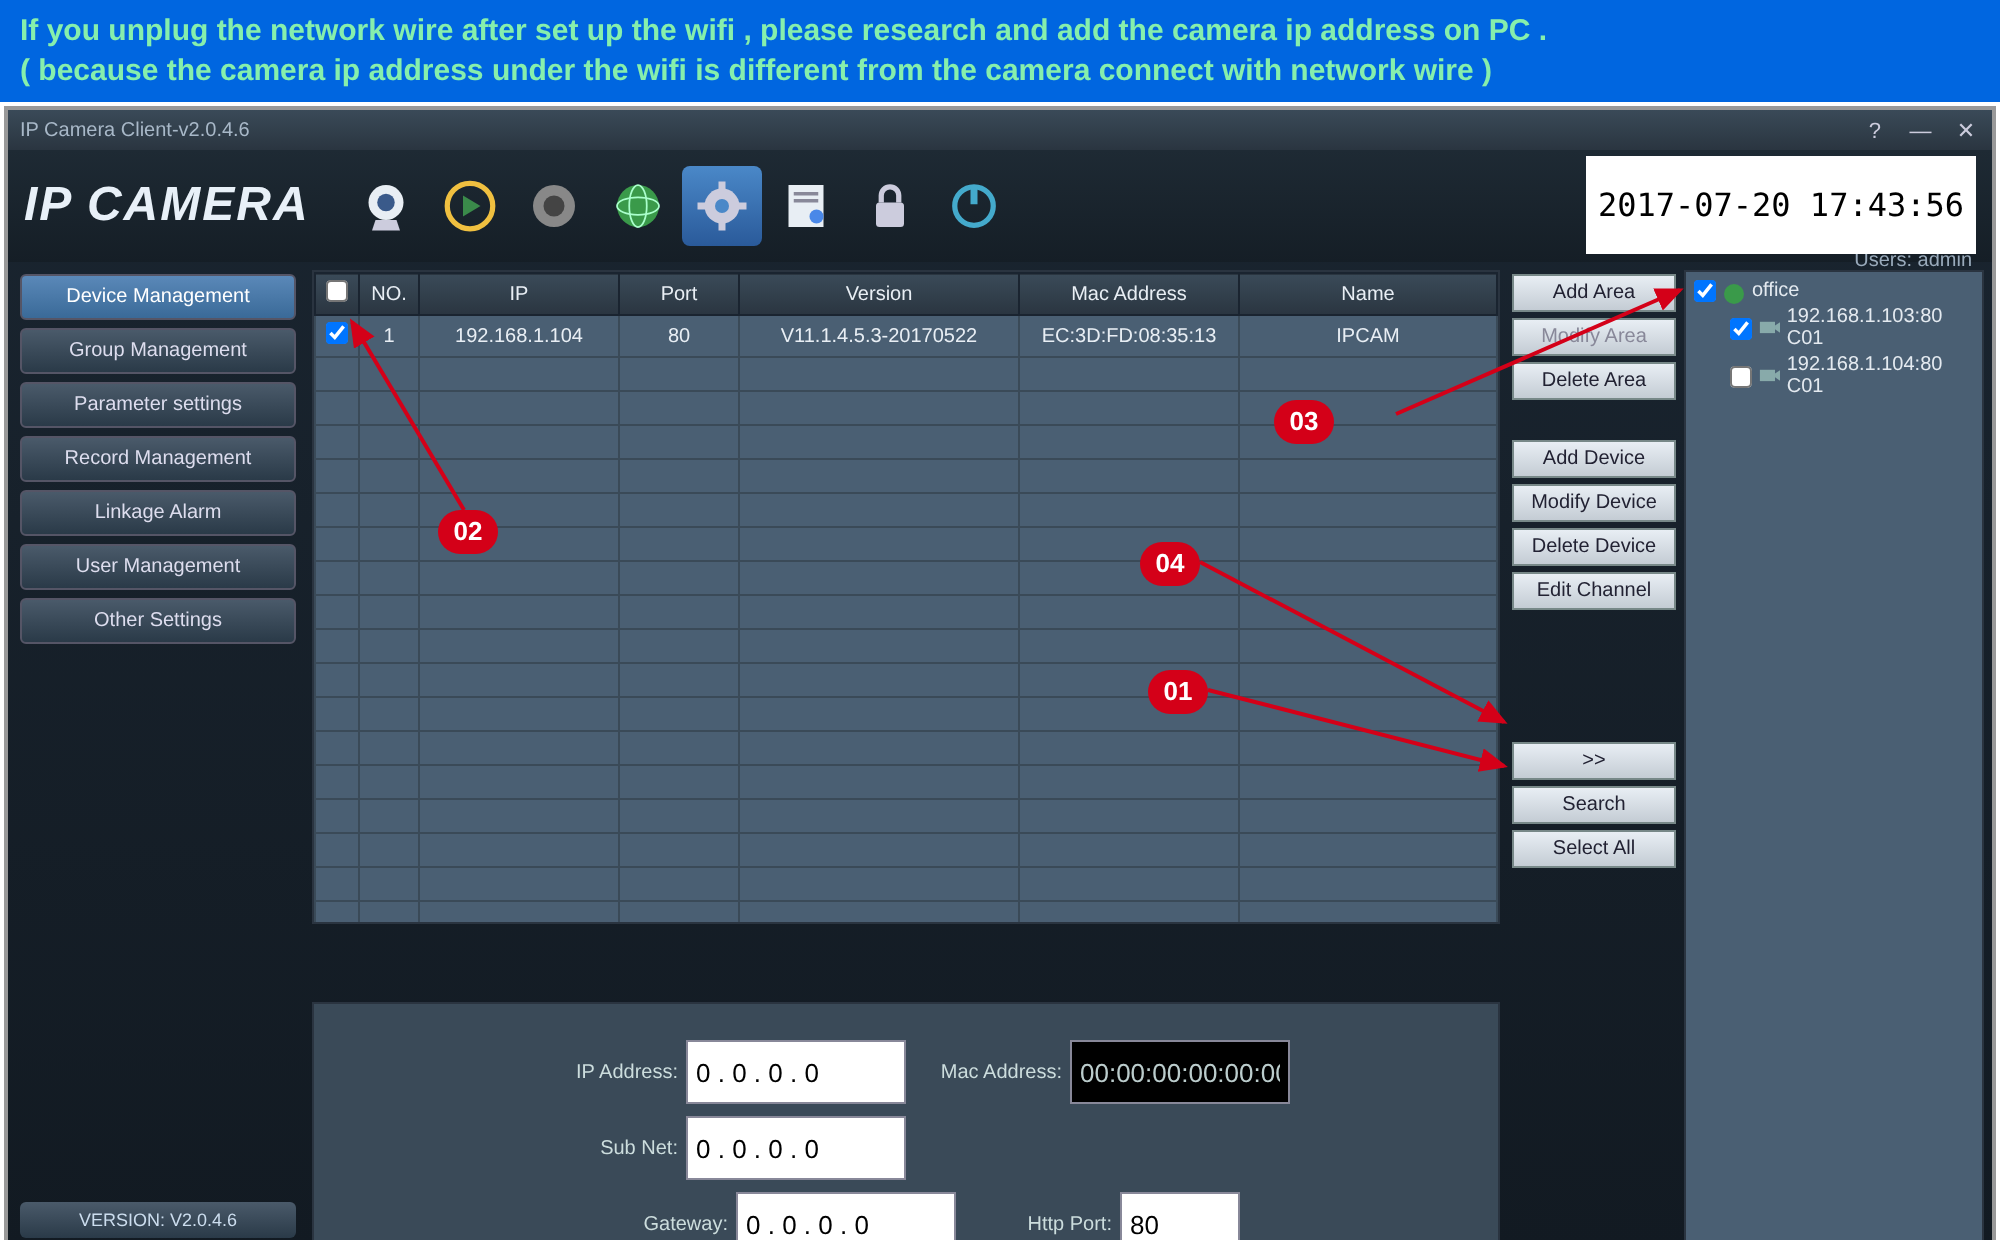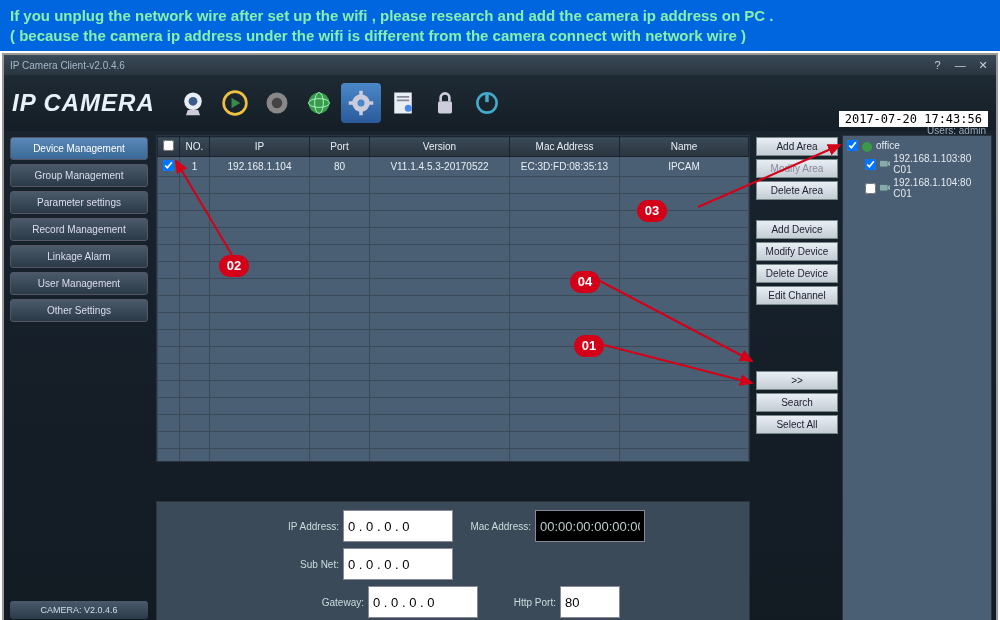--- a/index.html
+++ b/index.html
@@ -12,37 +12,37 @@
 .titlebar { height: 20px; background: linear-gradient(#3a4a58,#2a3540); color: #a8b8c8; font-size: 10px; padding: 2px 6px; display: flex; justify-content: space-between; align-items: center; }
 .win-controls span { display: inline-block; width: 14px; height: 10px; margin-left: 6px; color: #ccd; font-size: 11px; text-align: center; cursor: pointer; }
 
 .header { height: 56px; display: flex; align-items: center; padding: 0 8px; background: linear-gradient(#1e2a34,#151e26); position: relative; }
 .logotext { color: #e8f0f8; font-size: 24px; font-weight: bold; font-style: italic; letter-spacing: 1px; margin-right: 18px; }
 .iconbar { display: flex; gap: 2px; }
 .ticon { width: 40px; height: 40px; border-radius: 4px; display: flex; align-items: center; justify-content: center; }
 .ticon.sel { background: linear-gradient(#4a88c8,#2a5a9a); }
 .ticon svg { width: 28px; height: 28px; }
 .userlbl { position: absolute; right: 10px; top: 6px; color: #9ab; font-size: 10px; margin-top: 44px; }
-.clock { position: absolute; right: 8px; bottom: 4px; background: #fff; color: #000; font-family: monospace; font-size: 12px; padding: 1px 6px; }
+.clock { position: absolute; right: 8px; bottom: 4px; background: #fff; color: #000; font-family: monospace; font-size: 16px; padding: 15px 6px; }
 
 .body { display: flex; height: 494px; }
 
 .leftcol { width: 150px; padding: 6px; display: flex; flex-direction: column; }
 .navbtn { background: linear-gradient(#4a5a6a,#2a3a48); color: #dde; border: 1px solid #556; border-radius: 3px; font-size: 10px; padding: 5px 0; margin-bottom: 4px; text-align: center; cursor: pointer; }
 .navbtn.active { background: linear-gradient(#5a88b8,#3a6a98); color: #fff; }
 .verlabel { margin-top: auto; background: linear-gradient(#4a5a6a,#2a3a48); color: #cde; font-size: 9px; padding: 4px 0; text-align: center; border-radius: 3px; }
 
 .midcol { flex: 1; padding: 4px 2px; display: flex; flex-direction: column; gap: 6px; min-width: 0; }
 .tablewrap { flex: 1; background: #4a5f73; border: 1px solid #2a3440; position: relative; overflow: hidden; }
 table { width: 100%; border-collapse: collapse; font-size: 10px; color: #e8eef4; }
 th { background: linear-gradient(#3a4a58,#2a3540); border: 1px solid #1a2430; padding: 3px 2px; font-weight: normal; }
 td { border: 1px solid #3a4a58; padding: 3px 2px; text-align: center; height: 17px; }
 .chk { width: 11px; height: 11px; }
 
-.formpanel { height: 120px; background: #3a4a58; border: 1px solid #2a3440; padding: 8px 0 6px; position: relative; margin-top: 33px; }
+.formpanel { height: 120px; background: #3a4a58; border: 1px solid #2a3440; padding: 18px 0 6px; position: relative; margin-top: 33px; }
 .formrow { display: flex; align-items: center; margin-bottom: 6px; justify-content: center; }
 .flabel { width: 78px; text-align: right; color: #cdd; font-size: 10px; margin-right: 4px; }
 .finput { width: 110px; height: 32px; font-size: 13px; padding: 1px 4px; background: #fff; border: 1px solid #889; }
 .finput.dis { background: #000000; color: #bcc; }
 .applybtn { display: block; margin: 4px auto 0; width: 86px; padding: 2px; font-size: 11px; background: linear-gradient(#eef,#ccd); border: 1px solid #889; cursor: pointer; }
 
 .btncol { width: 90px; padding: 6px 4px; display: flex; flex-direction: column; gap: 3px; }
 .sidebtn { background: linear-gradient(#e8eef4,#c4ccd4); color: #223; border: 1px solid #788; font-size: 10px; padding: 3px 0; text-align: center; cursor: pointer; }
 .sidebtn.dim { color: #889; }
 .spacer { height: 14px; }
@@ -142,21 +142,21 @@
   <div class="body">
 
     <div class="leftcol">
       <div class="navbtn active">Device Management</div>
       <div class="navbtn">Group Management</div>
       <div class="navbtn">Parameter settings</div>
       <div class="navbtn">Record Management</div>
       <div class="navbtn">Linkage Alarm</div>
       <div class="navbtn">User Management</div>
       <div class="navbtn">Other Settings</div>
-      <div class="verlabel">CAMERA: V2.0.4.6</div>
+      <div class="verlabel">VERSION: V2.0.4.6</div>
     </div>
 
     <div class="midcol">
       <div class="tablewrap">
         <table>
           <thead>
               <tr>
             <th style="width:22px"><input type="checkbox" class="chk" style=""></th>
             <th style="width:30px">NO.</th>
             <th style="width:100px">IP</th>

